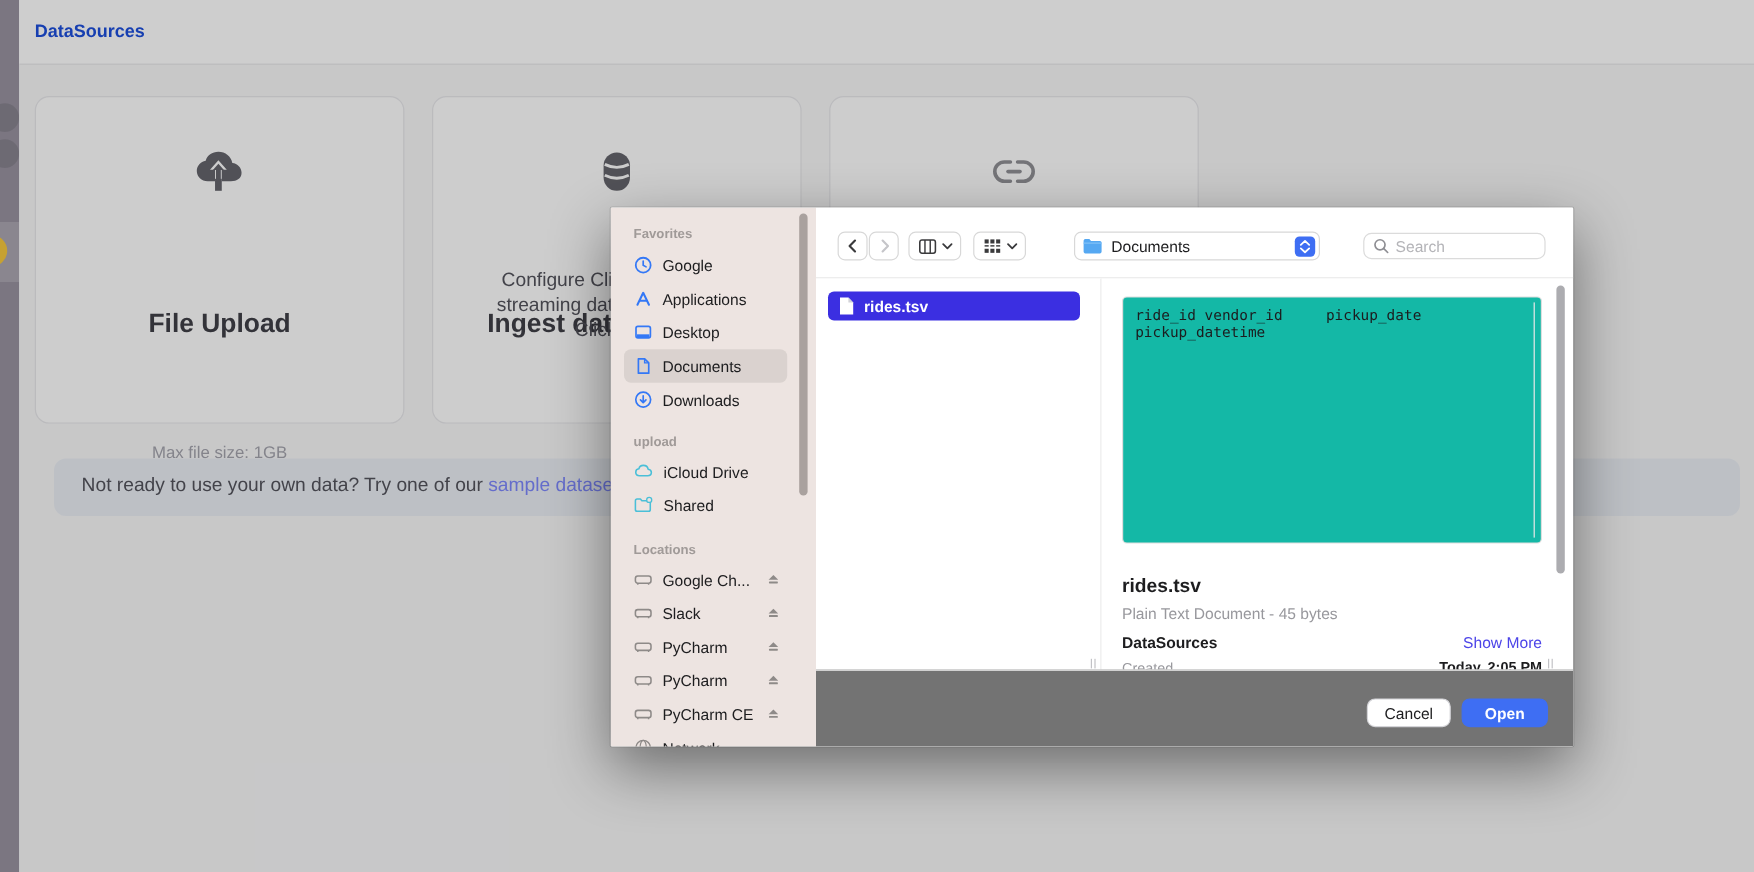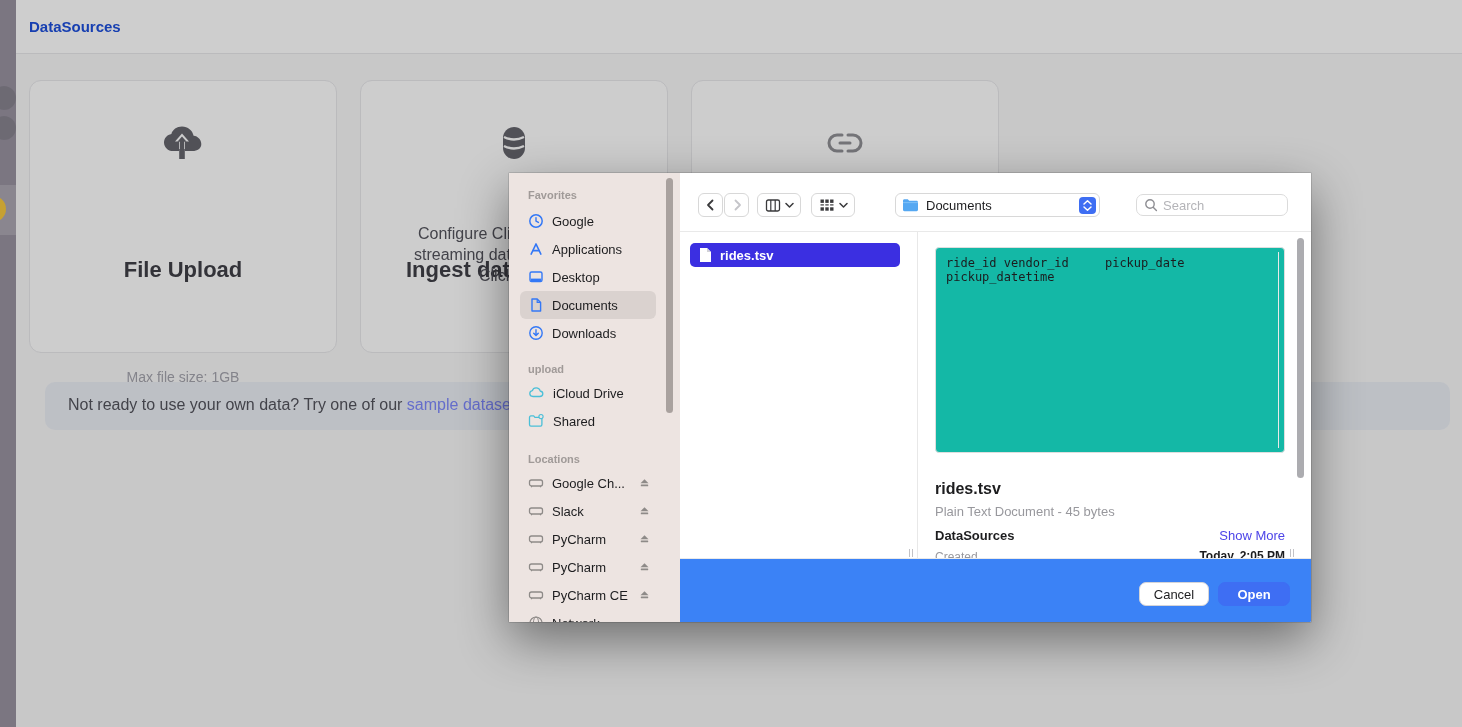--- a/index.html
+++ b/index.html
@@ -64,21 +64,21 @@
   .pname { position:absolute; left:17px; top:248px; font-size:16px; font-weight:700; color:#1D1D1F; }
   .pkind { position:absolute; left:17px; top:272px; font-size:13px; color:#98989D; }
   .pinfo { position:absolute; left:17px; top:296px; font-size:13px; font-weight:700; color:#1D1D1F; }
   .pshowmore { position:absolute; right:26px; top:296px; font-size:13px; color:#4C44E8; cursor:pointer; }
   .pcreated-l { position:absolute; left:17px; top:318px; font-size:12px; color:#98989D; }
   .pcreated-v { position:absolute; right:26px; top:317px; font-size:12px; font-weight:700; color:#1C1C1E; }
 
   .dscroll { position:absolute; left:788px; top:65px; width:7px; height:240px; border-radius:4px; background:#ACACB0; z-index:12; }
   .rhandle { position:absolute; width:4px; height:8px; border-left:1px solid #C2C2C6; border-right:1px solid #C2C2C6; }
 
-  .dfooter { position:absolute; left:171px; top:385px; width:631px; height:64px; background:#3b82f6; border-top:1px solid #E9E9E9; }
+  .dfooter { position:absolute; left:171px; top:385px; width:631px; height:64px; background:#737373; border-top:1px solid #E9E9E9; }
   .btn { position:absolute; top:23px; height:24px; border-radius:7px; font-size:13px; display:flex; align-items:center; justify-content:center; cursor:pointer; font-family:"Liberation Sans",sans-serif; }
   .btn-cancel { right:102px; width:70px; background:#FFF; border:1px solid #D4D4D8; color:#1D1D1F; }
   .btn-open { right:21px; width:72px; background:#3E6EF3; border:1px solid #3E6EF3; color:#FFF; font-weight:700; }
 
   svg { display:block; }
 </style>
 </head>
 <body>
 
 <div class="stage">

